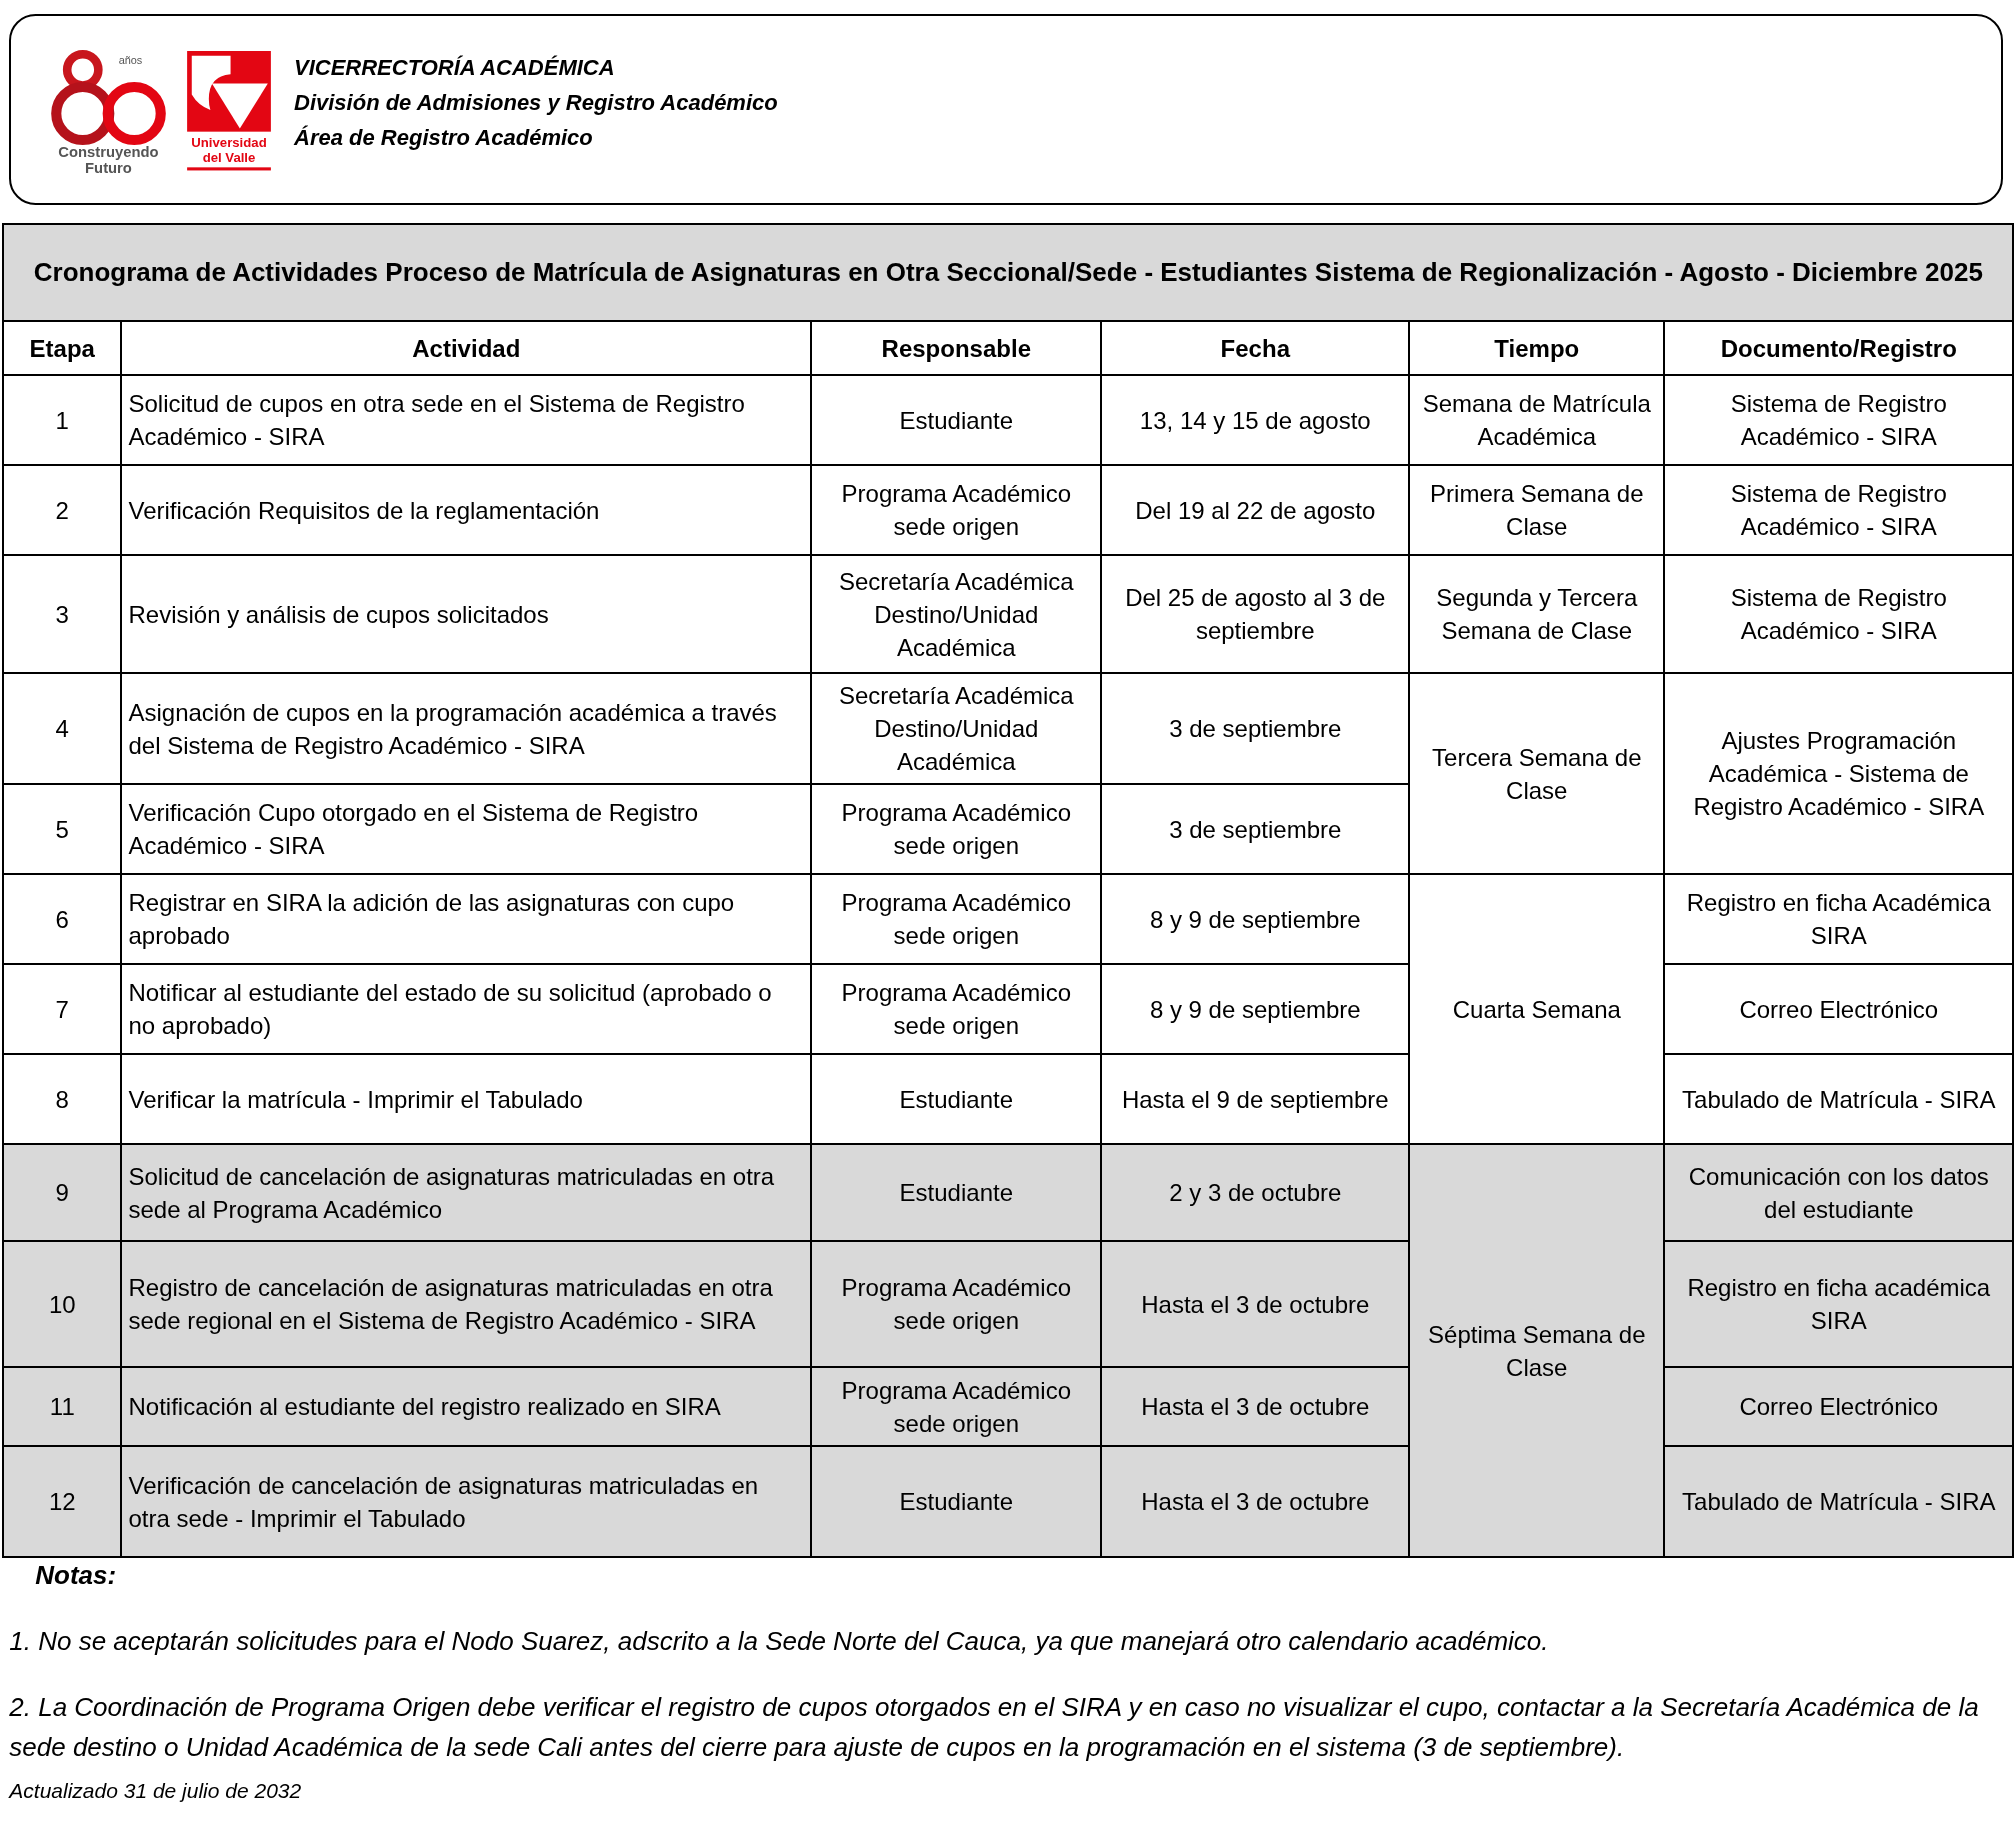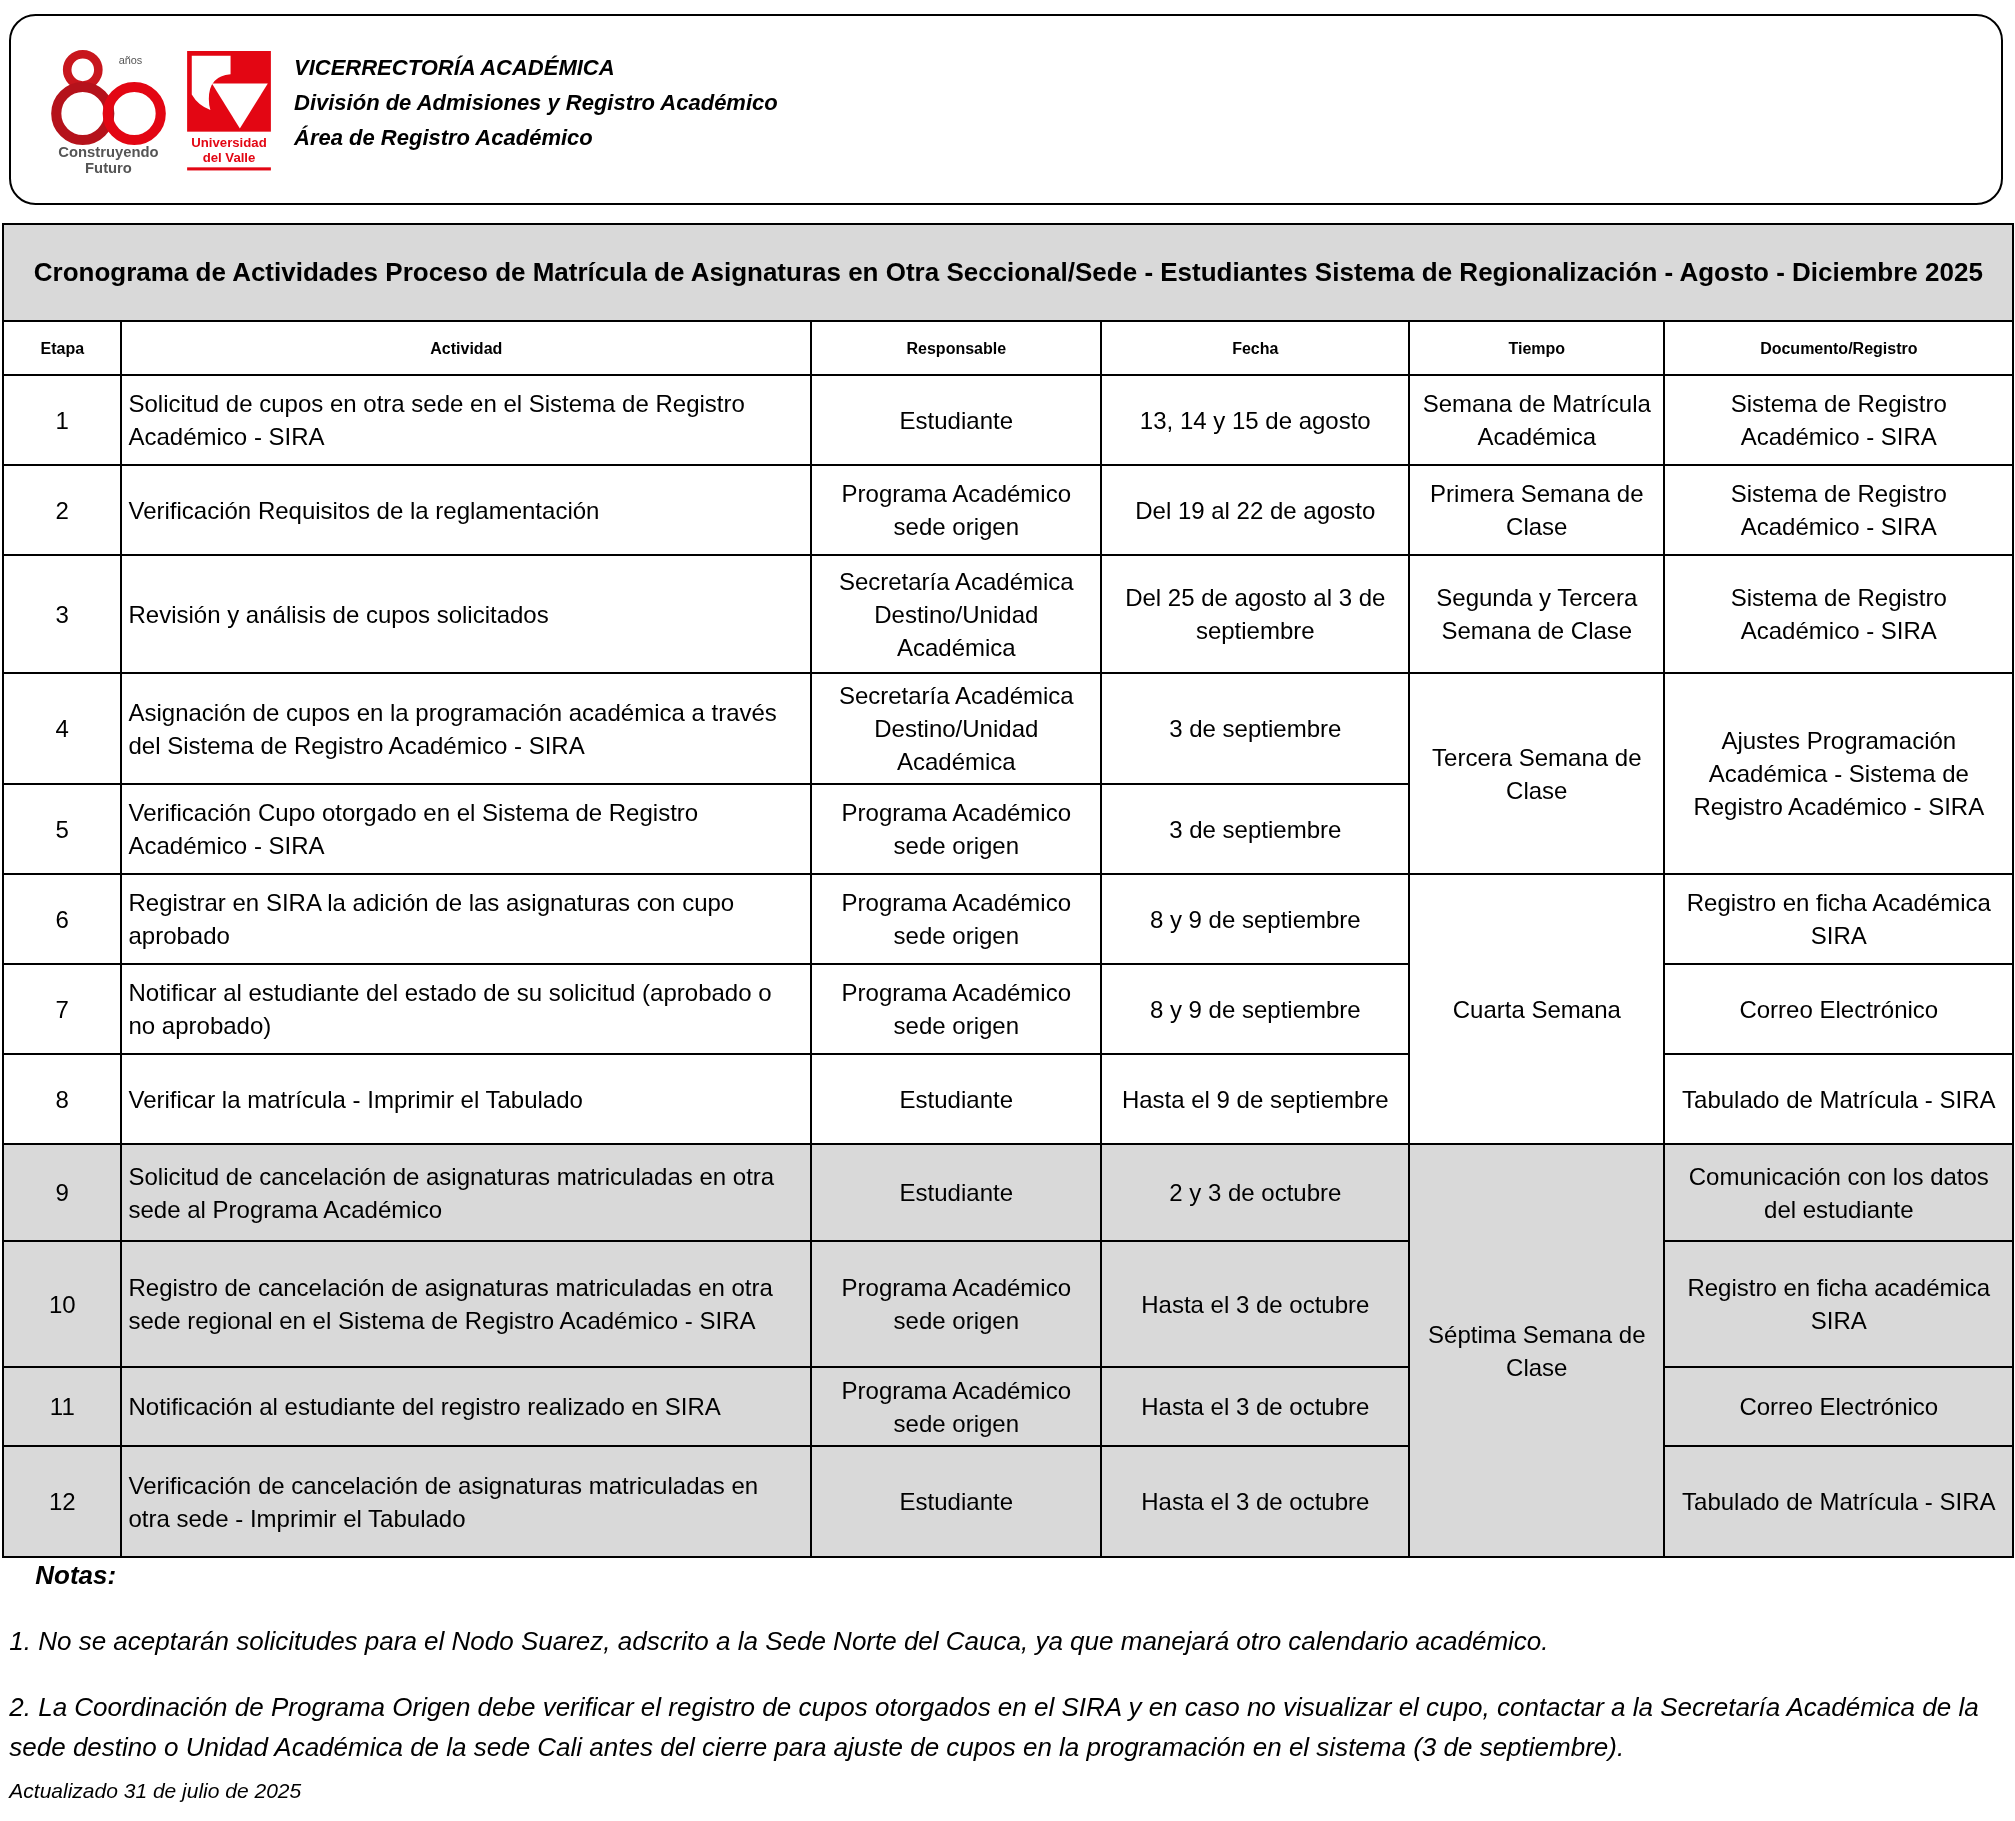--- a/index.html
+++ b/index.html
@@ -22,21 +22,21 @@
     position: absolute; left: 2.3px; top: 223px; width: 2011px;
     border-collapse: collapse; table-layout: fixed;
   }
   table.schedule td, table.schedule th {
     border: 2.3px solid #000; font-size: 24px; line-height: 33px; padding: 0 6.2px;
     vertical-align: middle; text-align: center; font-weight: normal;
   }
   table.schedule th.caption-cell {
     background: #d9d9d9; height: 95px; font-weight: bold; font-size: 26px; margin-top: 36px;
   }
-  table.schedule tr.head th { font-weight: bold; height: 52px; font-size: 16px; }
+  table.schedule tr.head th { font-weight: bold; height: 52px; font-size: 24px; }
   td.etapa { font-weight: bold; }
   td.act { text-align: left !important; }
   .bold { font-weight: bold; }
   tr.shaded td { background: #d9d9d9; }
 
   .notes { position: absolute; left: 9.3px; top: 1560px; width: 2000px; font-style: italic; font-size: 26px; }
   .notes-title { position: absolute; left: 26px; top: 0; font-weight: bold; }
   .note1 { position: absolute; left: 0; top: 66px; }
   .note2 { position: absolute; left: 0; top: 127px; line-height: 40px; width: 2000px; }
   .updated { position: absolute; left: 0; top: 219px; font-size: 21px; }
@@ -184,15 +184,15 @@
     <td>Hasta el 3 de octubre</td>
     <td>Tabulado de Matrícula - SIRA</td>
   </tr>
 </tbody>
   </table>
 
 <div class="notes">
   <div class="notes-title">Notas:</div>
   <div class="note1">1. No se aceptarán solicitudes para el Nodo Suarez, adscrito a la Sede Norte del Cauca, ya que manejará otro calendario académico.</div>
   <div class="note2">2. La Coordinación de Programa Origen debe verificar el registro de cupos otorgados en el SIRA y en caso no visualizar el cupo, contactar a la Secretaría Académica de la sede destino o Unidad Académica de la sede Cali antes del cierre para ajuste de cupos en la programación en el sistema (3 de septiembre).</div>
-  <div class="updated">Actualizado 31 de julio de 2025</div>
+  <div class="updated">Actualizado 31 de julio de 2032</div>
 </div>
 
 
 </body></html>

